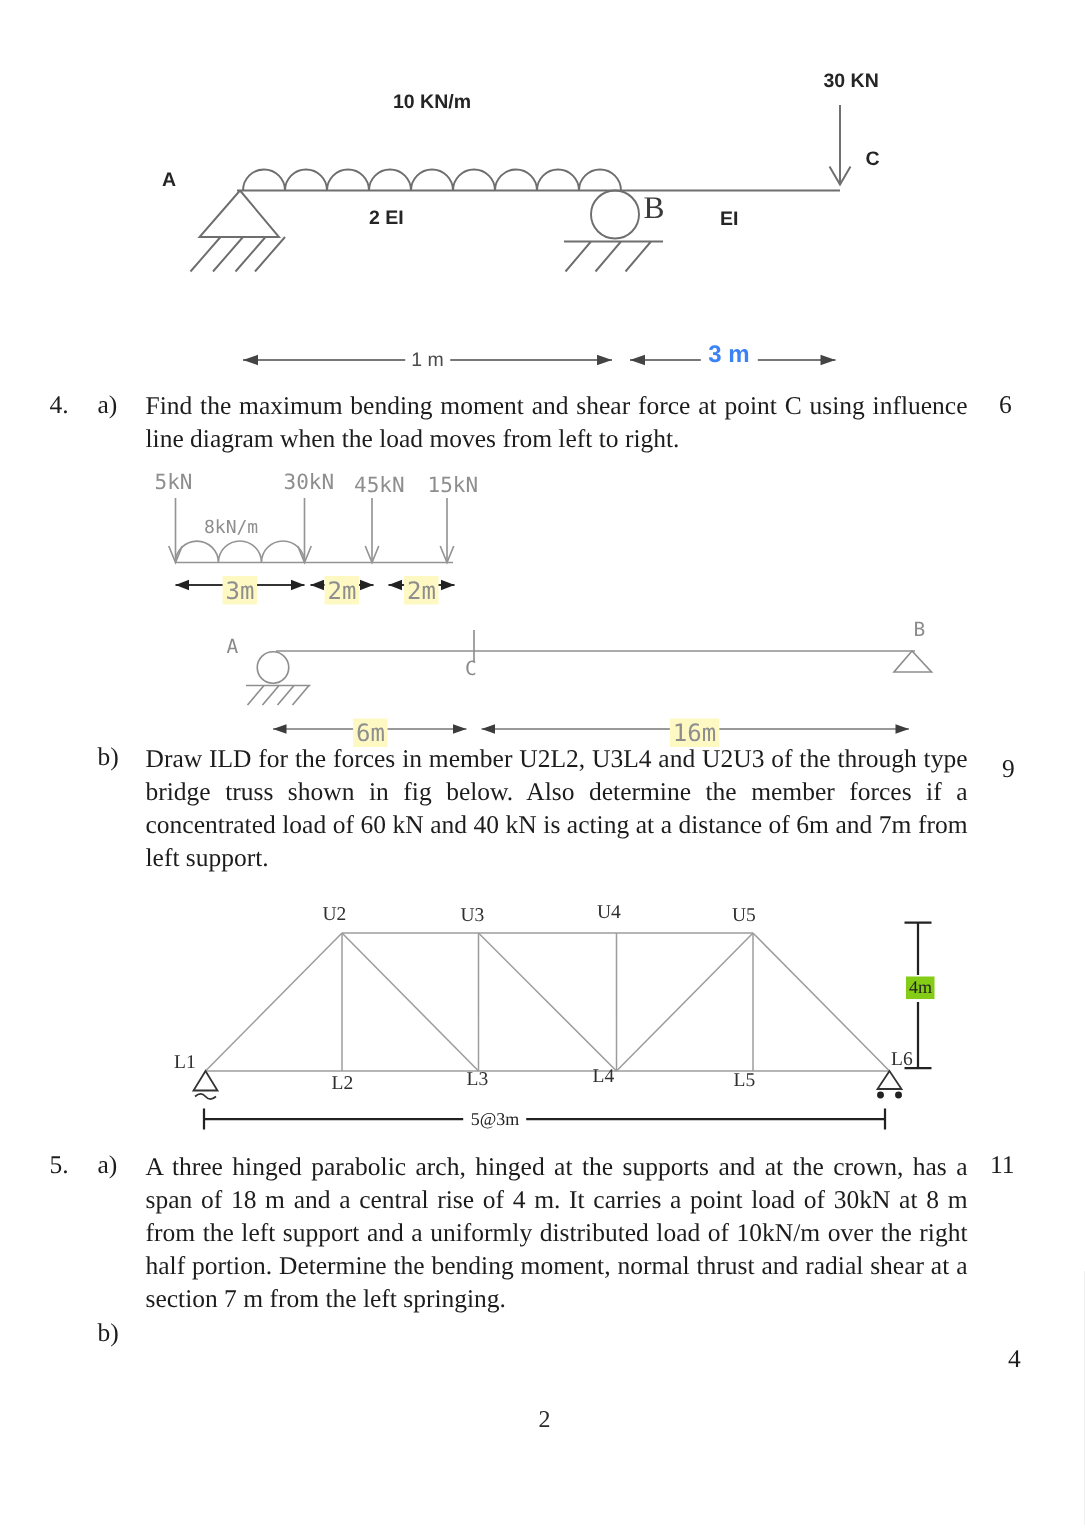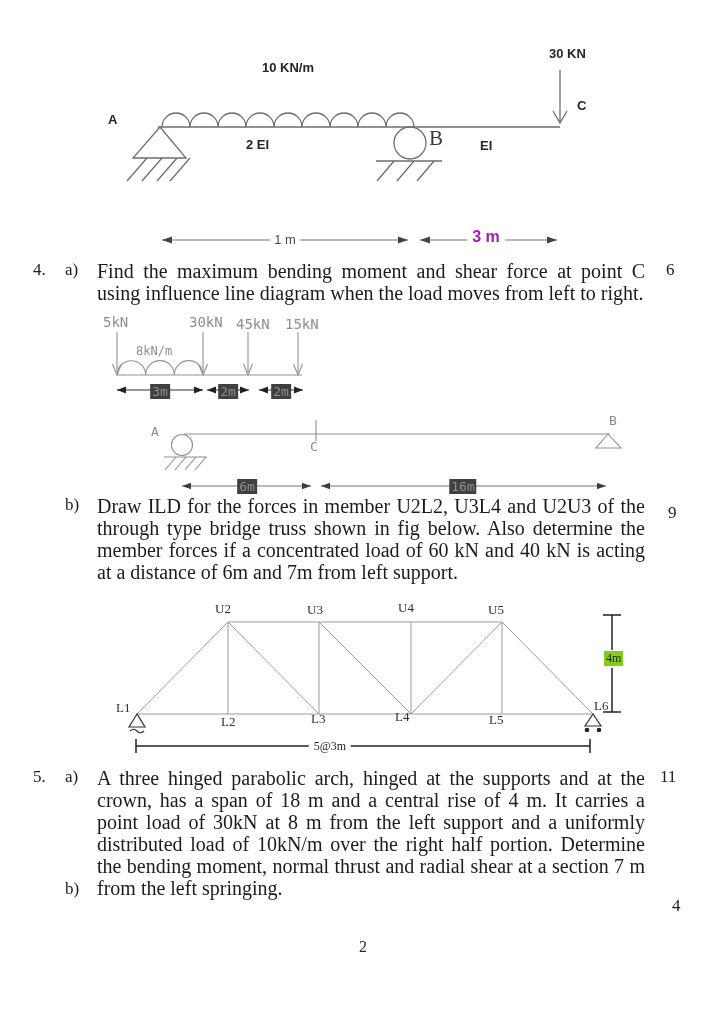--- a/index.html
+++ b/index.html
@@ -1,28 +1,28 @@
 <!DOCTYPE html>
 <html><head>
 <meta charset="utf-8">
 <style>
   html,body{margin:0;padding:0;background:#e8e8e8;}
   .page{position:relative;width:723px;height:1024px;background:#ffffff;overflow:hidden;
         font-family:"Liberation Serif",serif;color:#1e1e1e;margin:0 auto;}
   .abs{position:absolute;}
-  .qtext{width:548px;text-align:justify;font-size:20px;line-height:22px;color:#1c1c1c;}
+  .qtext{width:548px;text-align:justify;font-size:17px;line-height:22px;color:#1c1c1c;}
   .qlbl{font-size:17px;color:#1c1c1c;}
   .marks{font-size:17px;color:#1c1c1c;}
   .blabel{font-family:"Liberation Sans",sans-serif;font-weight:bold;font-size:13px;color:#252525;white-space:nowrap;}
   .serifB{font-family:"Liberation Serif",serif;font-size:21px;color:#3a3a3a;}
   .dimtxt{font-family:"Liberation Sans",sans-serif;font-size:13px;color:#4a4a4a;background:#fff;padding:0 4px;white-space:nowrap;}
-  .dimbold{font-family:"Liberation Sans",sans-serif;font-weight:bold;font-size:16px;color:#a21caf;background:#fff;padding:0 5px;white-space:nowrap;}
+  .dimbold{font-family:"Liberation Sans",sans-serif;font-weight:bold;font-size:16px;color:#3b82f6;background:#fff;padding:0 5px;white-space:nowrap;}
   .tech{font-family:"DejaVu Sans Mono",monospace;font-size:14px;color:#8e8e8e;white-space:nowrap;}
   .tech2{font-family:"DejaVu Sans Mono",monospace;font-size:13px;color:#8a8a8a;white-space:nowrap;}
-  .techdim{font-family:"DejaVu Sans Mono",monospace;font-size:13px;color:#8e8e8e;background:#404040;padding:0 2px;white-space:nowrap;}
+  .techdim{font-family:"DejaVu Sans Mono",monospace;font-size:16px;color:#8e8e8e;background:#fef9c3;padding:0 2px;white-space:nowrap;}
   .trusslbl{font-family:"Liberation Serif",serif;font-size:13px;color:#2f2f2f;white-space:nowrap;}
   .trussdim{font-family:"Liberation Serif",serif;font-size:12px;color:#222;white-space:nowrap;}
   .ctr{transform:translateX(-50%);}
   .pageno{font-size:16px;color:#2a2a2a;}
   svg{display:block;}
 </style>
 </head>
 <body>
 
 <div class="page">

